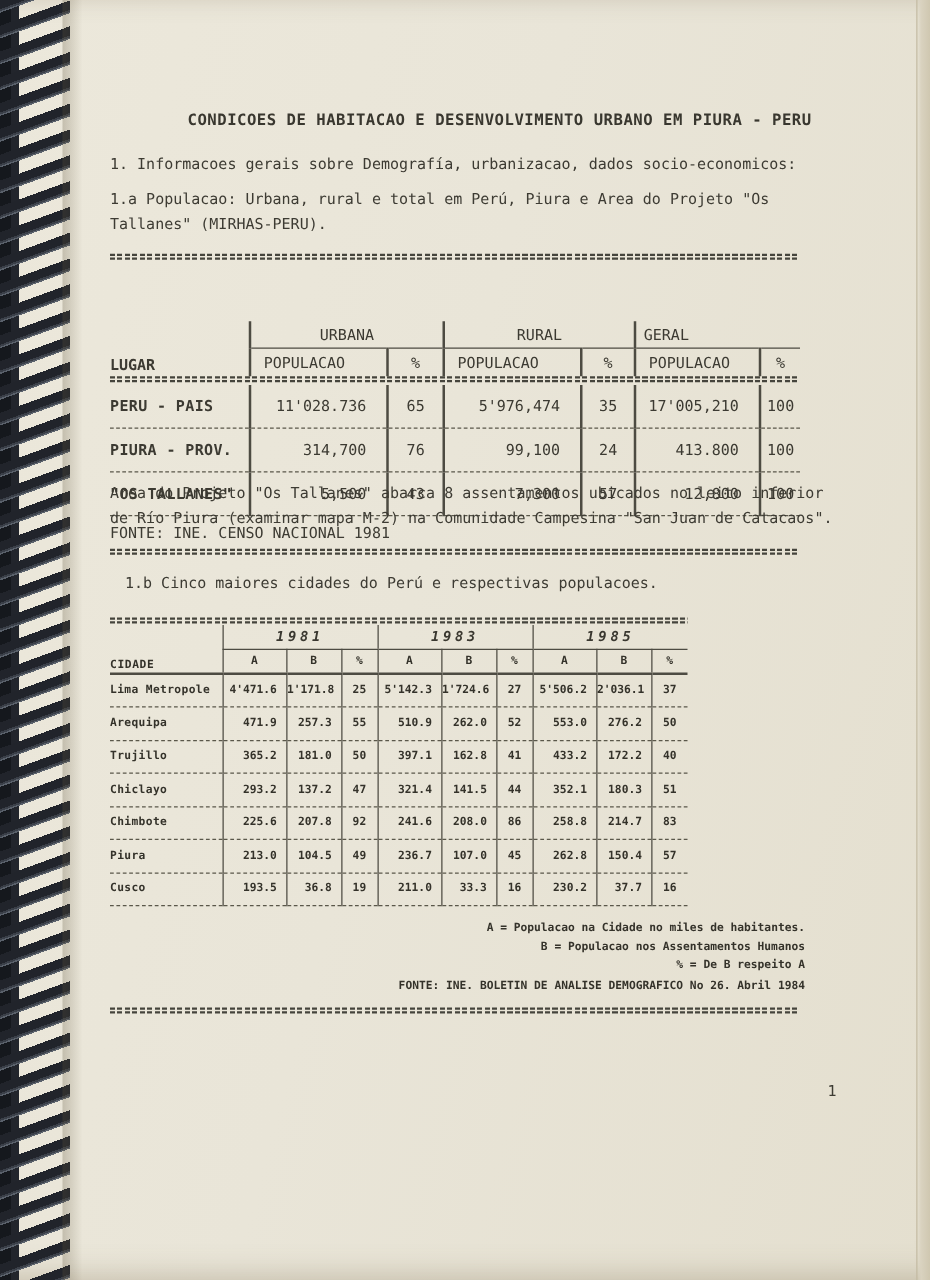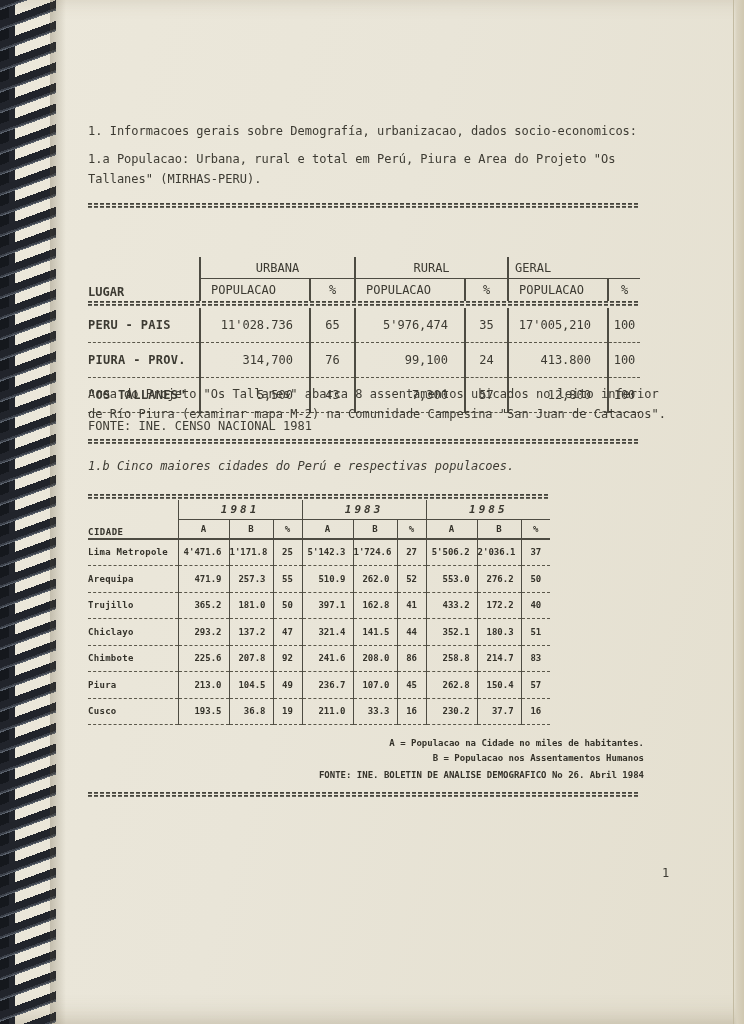--- a/index.html
+++ b/index.html
@@ -38,21 +38,21 @@
   .content{position:absolute;left:0;top:0;width:744px;height:1024px;}
   .title{
     position:absolute;left:150px;top:88px;margin:0;
     font-size:12.5px;font-weight:700;letter-spacing:.4px;color:#39372f;
   }
   .body{position:absolute;margin:0;font-size:12px;line-height:20px;
     white-space:pre-line;color:#3d3b33;}
   .s1{left:88px;top:121px;}
   .s1a{left:88px;top:149px;width:600px;}
   .para{left:88px;top:384px;width:630px;}
-  .s1b{left:88px;top:456px;font-style:italic;}
+  .s1b{left:100px;top:456px;}
   
   .dblline{
     height:6px;width:552px;
     background-image:
       repeating-linear-gradient(90deg,#45443c 0 4px,rgba(0,0,0,0) 4px 6px),
       repeating-linear-gradient(90deg,#45443c 0 4px,rgba(0,0,0,0) 6px 6px),
       repeating-linear-gradient(90deg,#45443c 0 4px,rgba(0,0,0,0) 4px 6px);
     background-size:100% 1.8px,0 0,100% 1.8px;
     background-position:0 0,0 0,0 3.4px;
     background-repeat:no-repeat;
@@ -106,20 +106,21 @@
 </head>
 <body>
 
 <div class="page">
   <div class="binding"></div>
   <div class="binding-shadow"></div>
   <div class="paper-edge-right"></div>
 
   <div class="content">
 
+    <h1 class="title">CONDICOES DE HABITACAO E DESENVOLVIMENTO URBANO EM PIURA - PERU</h1>
 
     <p class="body s1">1. Informacoes gerais sobre Demografía, urbanizacao, dados socio-economicos:</p>
     <p class="body s1a">1.a Populacao: Urbana, rural e total em Perú, Piura e Area do Projeto "Os
 Tallanes" (MIRHAS-PERU).</p>
 
     <div class="t1block">
       <div class="dblline"></div>
       <table class="t1">
         <colgroup>
           <col style="width:112px">
@@ -304,20 +305,21 @@
           <td class="pc">16</td>
           <td class="nv">230.2</td>
           <td class="nv">37.7</td>
           <td class="pc">16</td>
         </tr>
       </tbody>
         </table>
       <div class="notes">
         <p>A = Populacao na Cidade no miles de habitantes.</p>
         <p>B = Populacao nos Assentamentos Humanos</p>
+        <p>% = De B respeito A</p>
         <p class="fonte2">FONTE: INE. BOLETIN DE ANALISE DEMOGRAFICO No 26.  Abril 1984</p>
       </div>
       <div class="dblline endline2"></div>
     </div>
 
     <div class="pagenum">1</div>
   </div>
 </div>
 
 </body></html>

